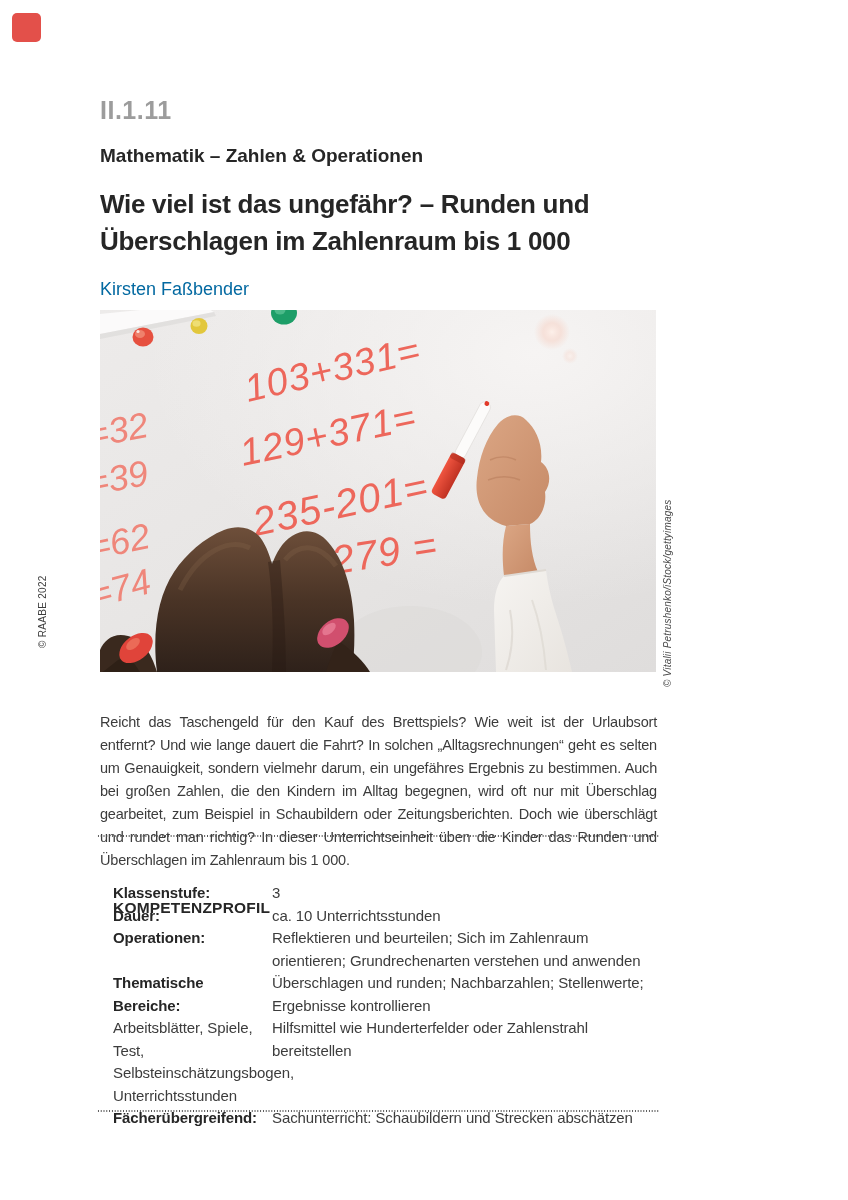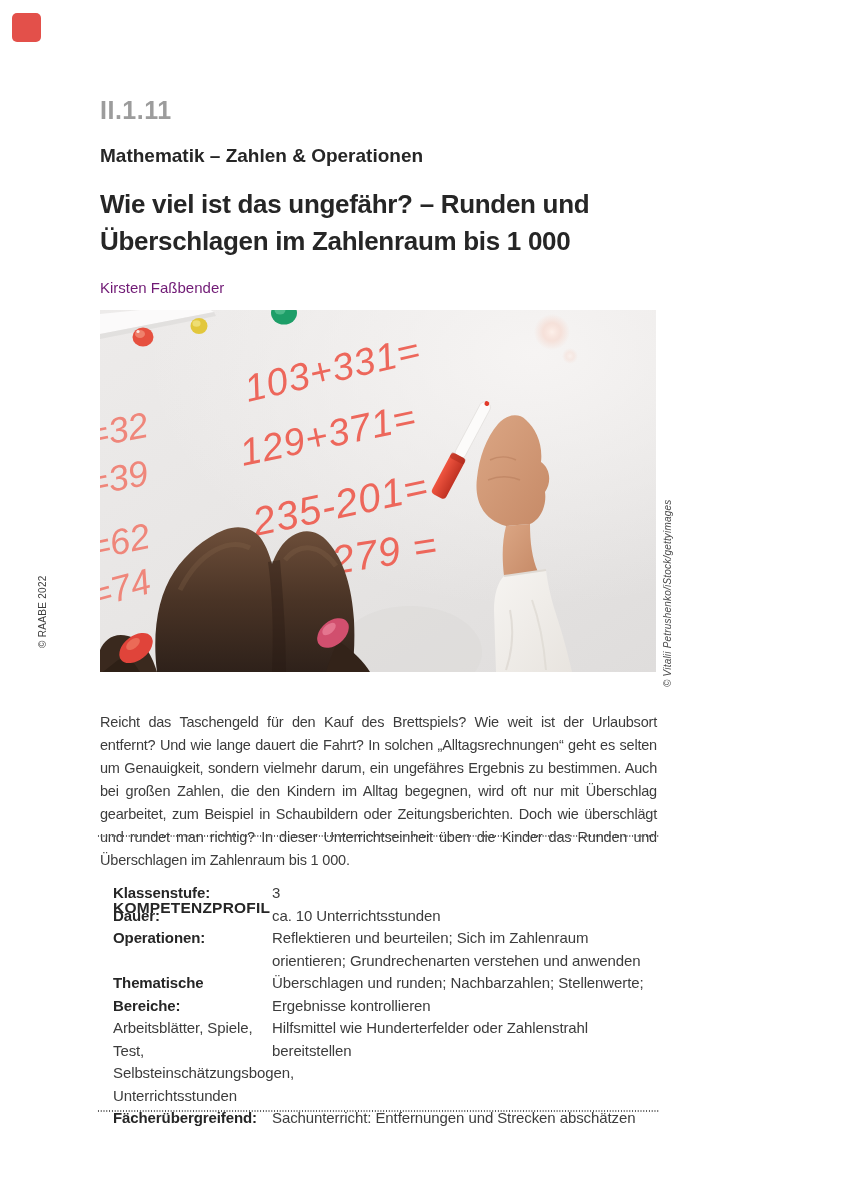--- a/index.html
+++ b/index.html
@@ -7,21 +7,21 @@
         font-family:"Liberation Sans",sans-serif;color:#2e2e2e;}
 
   .corner-tab{position:absolute;left:12px;top:13px;width:29px;height:29px;
               background:#e3504a;border-radius:5px;}
 
   .doc-code{position:absolute;left:100px;top:96px;font-size:25px;font-weight:600;
             color:#9c9c9c;letter-spacing:.5px;}
   .subject{position:absolute;left:100px;top:145px;font-size:19px;font-weight:700;color:#262626;}
   .title{position:absolute;left:100px;top:186px;font-size:26px;line-height:37px;
          font-weight:700;color:#262626;letter-spacing:-.3px;}
-  .author{position:absolute;left:100px;top:279px;font-size:15px;color:#701a75;}
+  .author{position:absolute;left:100px;top:279px;font-size:18px;color:#0369a1;}
 
   .photo{position:absolute;left:100px;top:310px;width:556px;height:362px;}
   .board-text{font-family:"Liberation Sans",sans-serif;font-style:italic;fill:#ed675b;}
   .board-side{font-family:"Liberation Sans",sans-serif;font-style:italic;fill:#f0796c;opacity:.88;}
 
   .v-anchor{position:absolute;width:0;height:0;}
   .v-text{display:inline-block;white-space:nowrap;transform-origin:0 0;transform:rotate(-90deg);}
   .copyright-left{left:37px;top:648px;font-size:10px;color:#3d3d3d;letter-spacing:.3px;}
   .credit-right{left:662px;top:687px;font-size:10px;font-style:italic;color:#4a4a4a;letter-spacing:.2px;}
 
@@ -176,18 +176,18 @@
     <div class="val">3</div>
     <div class="lbl">Dauer:</div>
     <div class="val">ca. 10 Unterrichtsstunden</div>
     <div class="lbl">Operationen:</div>
     <div class="val">Reflektieren und beurteilen; Sich im Zahlenraum orientieren; Grundrechenarten verstehen und anwenden</div>
     <div class="lbl">Thematische Bereiche:</div>
     <div class="val">Überschlagen und runden; Nachbarzahlen; Stellenwerte; Ergebnisse kontrollieren</div>
     <div class="val">Arbeitsblätter, Spiele, Test, Selbsteinschätzungsbogen, Unterrichtsstunden</div>
     <div class="val">Hilfsmittel wie Hunderterfelder oder Zahlenstrahl bereitstellen</div>
     <div class="lbl">Fächerübergreifend:</div>
-    <div class="val">Sachunterricht: Entfernungen und Strecken abschätzen</div>
+    <div class="val">Sachunterricht: Schaubildern und Strecken abschätzen</div>
   </div>
 
   <div class="dotted-rule rule-bottom"></div>
 
 </div>
 
 </body></html>

